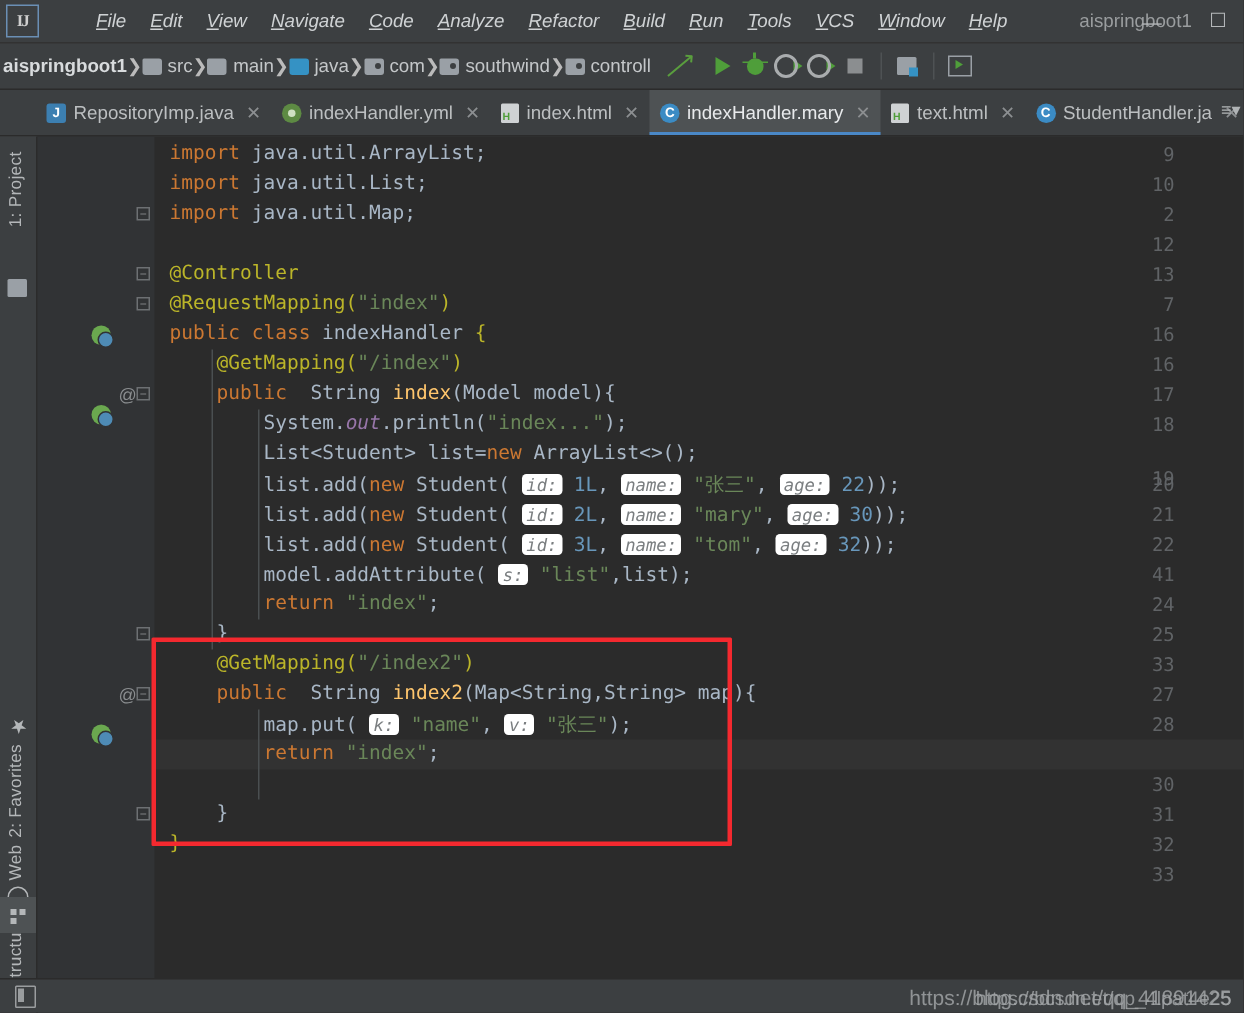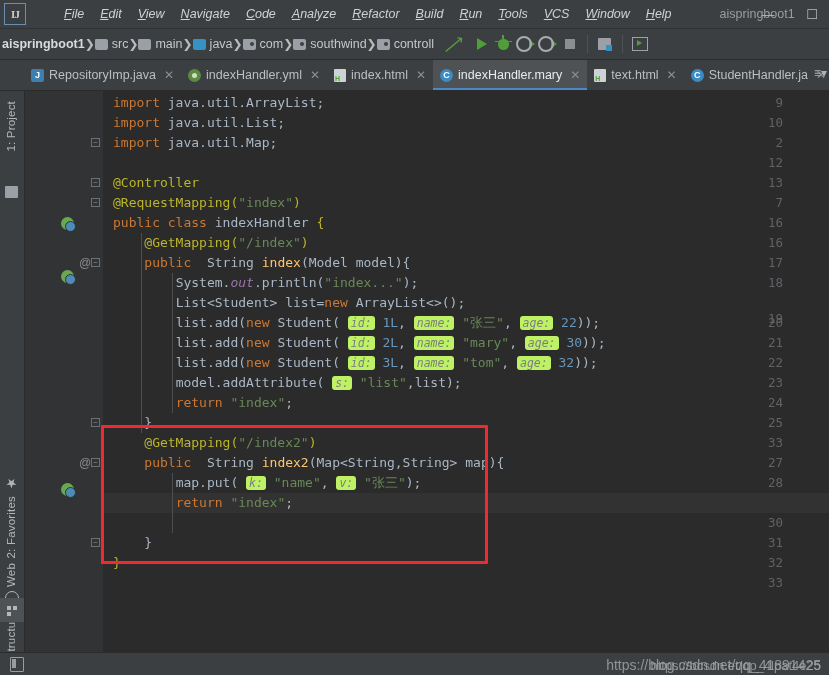--- a/index.html
+++ b/index.html
@@ -103,21 +103,21 @@
 
   .ind-guide{position:absolute;width:1px;background:#4a4f51;}
 
   .kw{color:#cc7832;}
   .str{color:#6a8759;}
   .ann{color:#bbb529;}
   .num{color:#6897bb;}
   .fn{color:#ffc66d;}
   .fld{color:#9876aa;font-style:italic;}
   .plain{color:#a9b7c6;}
-  .hint{background:#bef264;color:#7a7e80;border-radius:3px;padding:0px 3px;font-size:11.5px;font-style:italic;}
+  .hint{background:#ffffff;color:#7a7e80;border-radius:3px;padding:0px 3px;font-size:11.5px;font-style:italic;}
 
   .redbox{position:absolute;border:3px solid #f4292f;border-radius:1px;pointer-events:none;}
 
   
   .crumbstrip{position:absolute;left:0;right:0;bottom:0;height:22px;background:#3c3f41;
               border-top:1px solid #2b2b2b;display:flex;align-items:center;padding-left:105px;
               color:#b9bcbe;font-size:12px;}
 
   
   .statusbar{position:absolute;left:0;right:0;bottom:0;height:22px;background:#3c3f41;
@@ -307,21 +307,21 @@
           <div class="lnum" style="top: 144px;">16</div>
           <div class="lnum" style="top: 164px;">17</div>
           <div class="gico bean" style="top: 166px;"></div>
           <div class="atmark" style="left: 54px; top: 165px;">@</div>
           <div class="foldmk" style="top: 167px;">−</div>
           <div class="lnum" style="top: 184px;">18</div>
           <div class="lnum" style="top: 220px;">19</div>
           <div class="lnum" style="top: 224px;">20</div>
           <div class="lnum" style="top: 244px;">21</div>
           <div class="lnum" style="top: 264px;">22</div>
-          <div class="lnum" style="top: 284px;">23</div>
+          <div class="lnum" style="top: 284px;">41</div>
           <div class="lnum" style="top: 304px;">24</div>
           <div class="lnum" style="top: 324px;">25</div>
           <div class="foldmk" style="top: 327px;">−</div>
           <div class="lnum" style="top: 344px;">33</div>
           <div class="lnum" style="top: 364px;">27</div>
           <div class="gico bean" style="top: 366px;"></div>
           <div class="atmark" style="left: 54px; top: 365px;">@</div>
           <div class="foldmk" style="top: 367px;">−</div>
           <div class="lnum" style="top: 384px;">28</div>
           <div class="lnum" style="top: 404px;">29</div>

